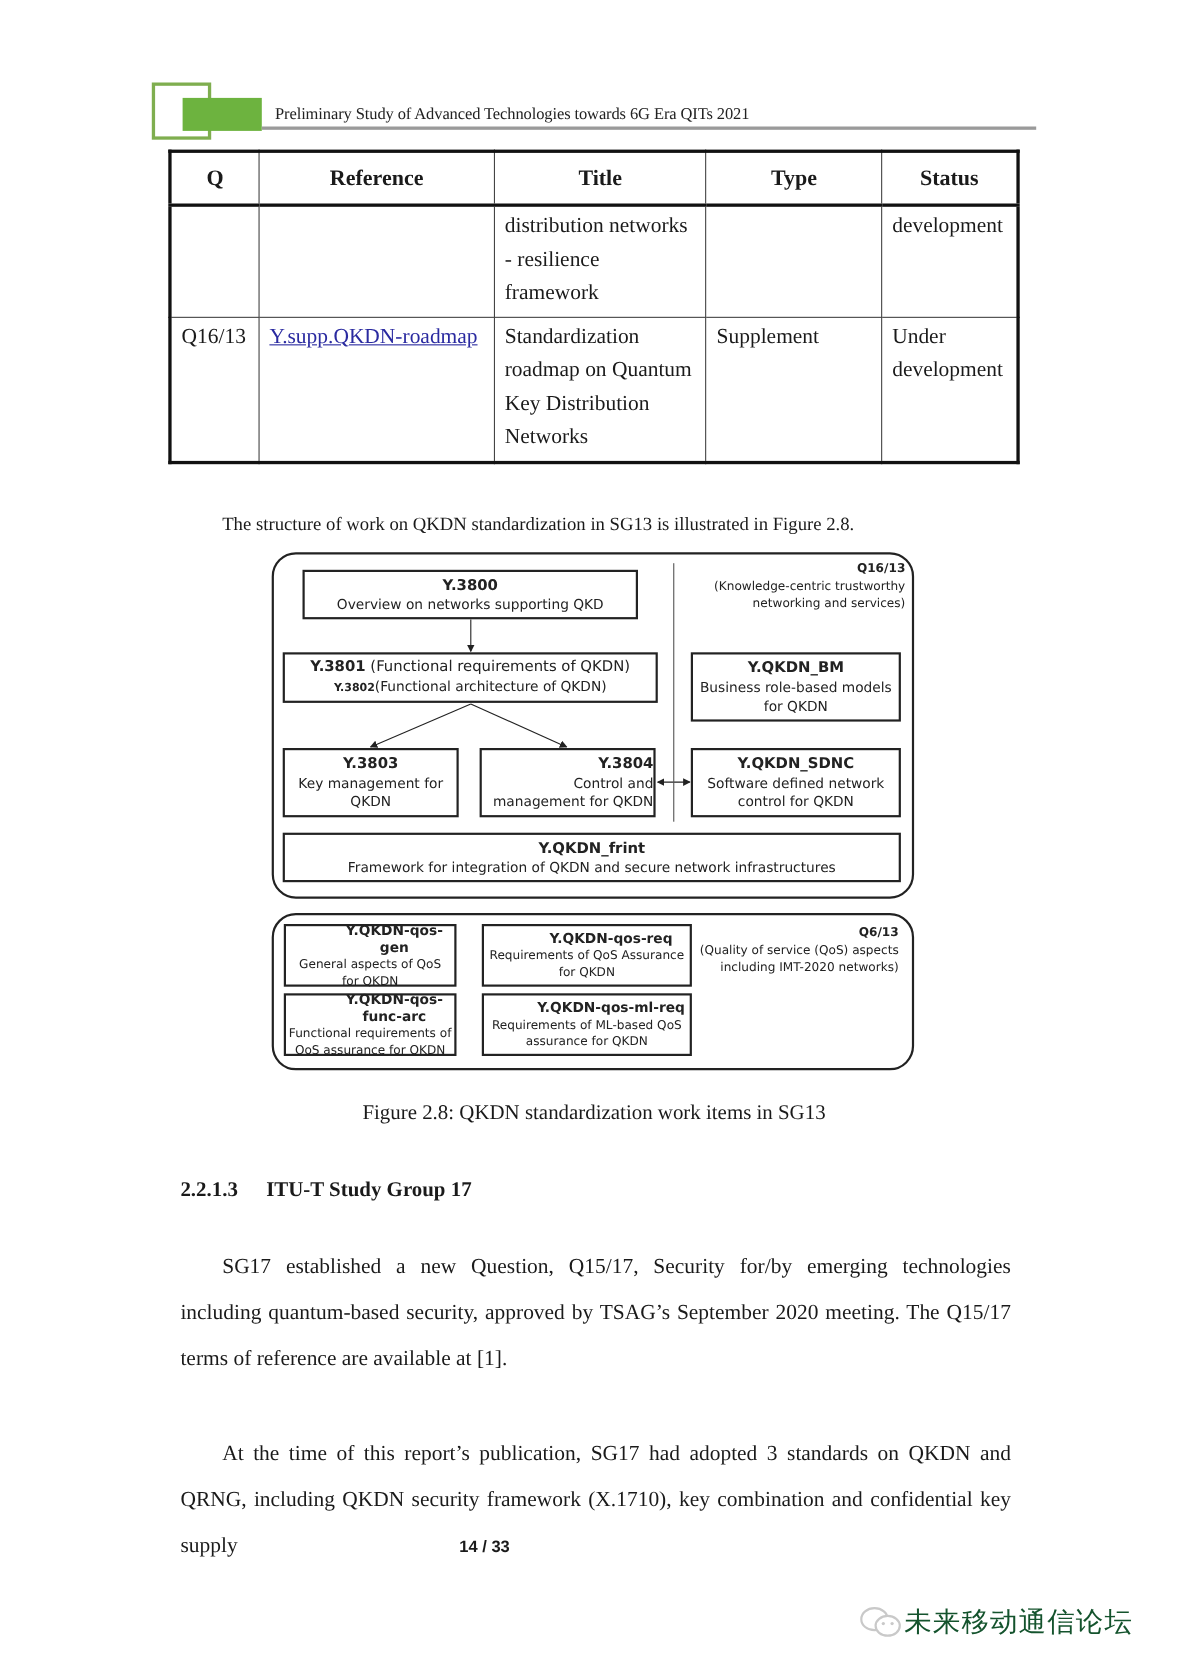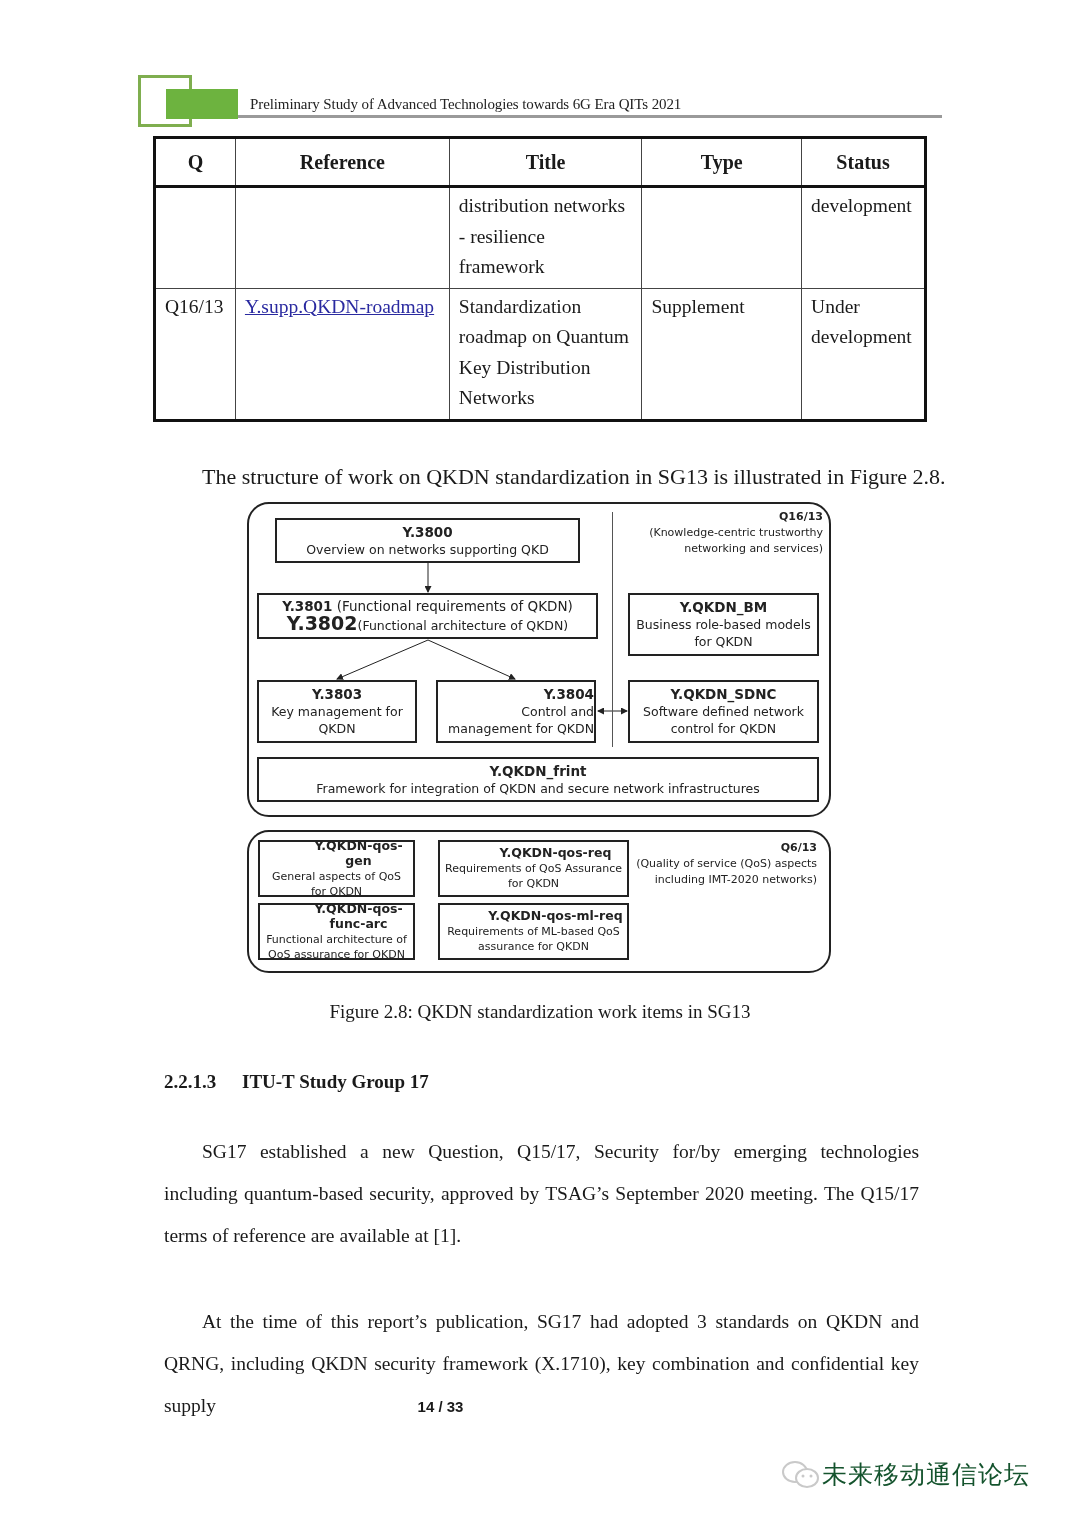--- a/index.html
+++ b/index.html
@@ -16,21 +16,21 @@
   table.tbl th, table.tbl td { border: 1px solid #444; vertical-align: top; padding: 0 9px; line-height: 30.5px; }
   table.tbl th { font-weight: bold; text-align: center; height: 46px; vertical-align: middle; border-bottom: 3px solid #111; font-size: 20px; }
   table.tbl td { padding-top: 3px; padding-bottom: 5px; }
   .col-q { width: 61px; }
   .col-ref { width: 197px; }
   .col-title { width: 175px; }
   .col-type { width: 142px; }
   .col-status { width: 104px; }
   a.ref-link { color: #2a2aa0; text-decoration: underline; }
 
-  .para { position: absolute; font-size: 22px; line-height: 42px; }
+  .para { position: absolute; font-size: 17px; line-height: 42px; }
   .intro { left: 202px; top: 456px; }
 
   
   .diagram { position: absolute; left: 0; top: 0; width: 1080px; height: 1526px; pointer-events: none; font-family: "DejaVu Sans", sans-serif; }
   .panel { position: absolute; border: 2px solid #222; border-radius: 22px; box-sizing: border-box; }
   .box { position: absolute; border: 2px solid #222; box-sizing: border-box; text-align: center; font-size: 12.5px; line-height: 17px; background: #fff; display: flex; flex-direction: column; justify-content: center; color: #222; pointer-events: auto; }
   .box .bt { font-weight: bold; font-size: 13.5px; }
   .box.small { font-size: 11px; line-height: 15.5px; }
   .box.small .bt { font-size: 12.5px; padding-left: 44px; }
   .qlabel { position: absolute; text-align: right; font-size: 11px; line-height: 16px; color: #222; }
@@ -125,21 +125,21 @@
     <div>networking and services)</div>
   </div>
 
   <div class="box" style="left:275px;top:518px;width:305px;height:45px;">
     <div class="bt">Y.3800</div>
     <div>Overview on networks supporting QKD</div>
   </div>
 
   <div class="box" style="left:257px;top:593px;width:341px;height:46px;font-size:13.5px;">
     <div><b>Y.3801</b><span> (Functional requirements of QKDN)</span></div>
-    <div style="font-size:12.5px;"><b style="font-size:19px;">Y.3802</b><span>(Functional architecture of QKDN)</span></div>
+    <div style="font-size:12.5px;"><b style="font-size:10px;">Y.3802</b><span>(Functional architecture of QKDN)</span></div>
   </div>
 
   <div class="box" style="left:628px;top:593px;width:191px;height:63px;">
     <div class="bt">Y.QKDN_BM</div>
     <div>Business role-based models</div>
     <div>for QKDN</div>
   </div>
 
   <div class="box" style="left:257px;top:680px;width:160px;height:63px;">
     <div class="bt">Y.3803</div>
@@ -179,21 +179,21 @@
   </div>
 
   <div class="box small" style="left:438px;top:840px;width:191px;height:57px;">
     <div class="bt">Y.QKDN-qos-req</div>
     <div>Requirements of QoS Assurance</div>
     <div>for QKDN</div>
   </div>
 
   <div class="box small" style="left:258px;top:903px;width:157px;height:57px;">
     <div class="bt">Y.QKDN-qos-func-arc</div>
-    <div>Functional architecture of</div>
+    <div>Functional requirements of</div>
     <div>QoS assurance for QKDN</div>
   </div>
 
   <div class="box small" style="left:438px;top:903px;width:191px;height:57px;">
     <div class="bt">Y.QKDN-qos-ml-req</div>
     <div>Requirements of ML-based QoS</div>
     <div>assurance for QKDN</div>
   </div>
 </div>
 

